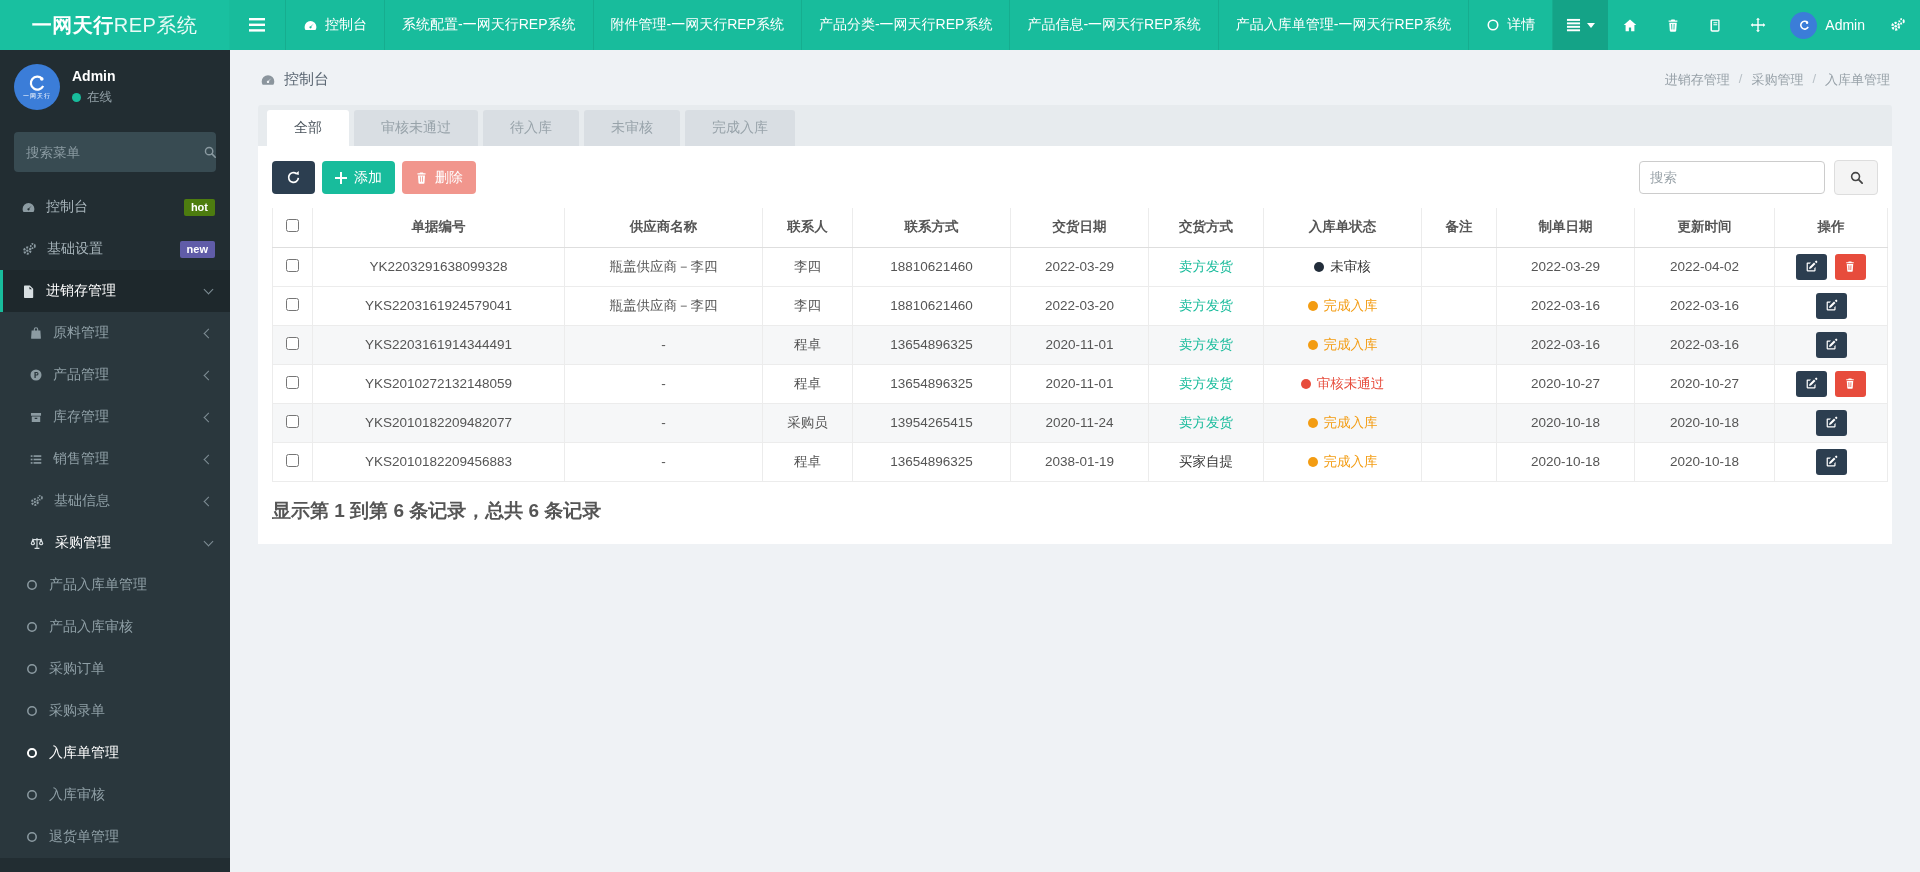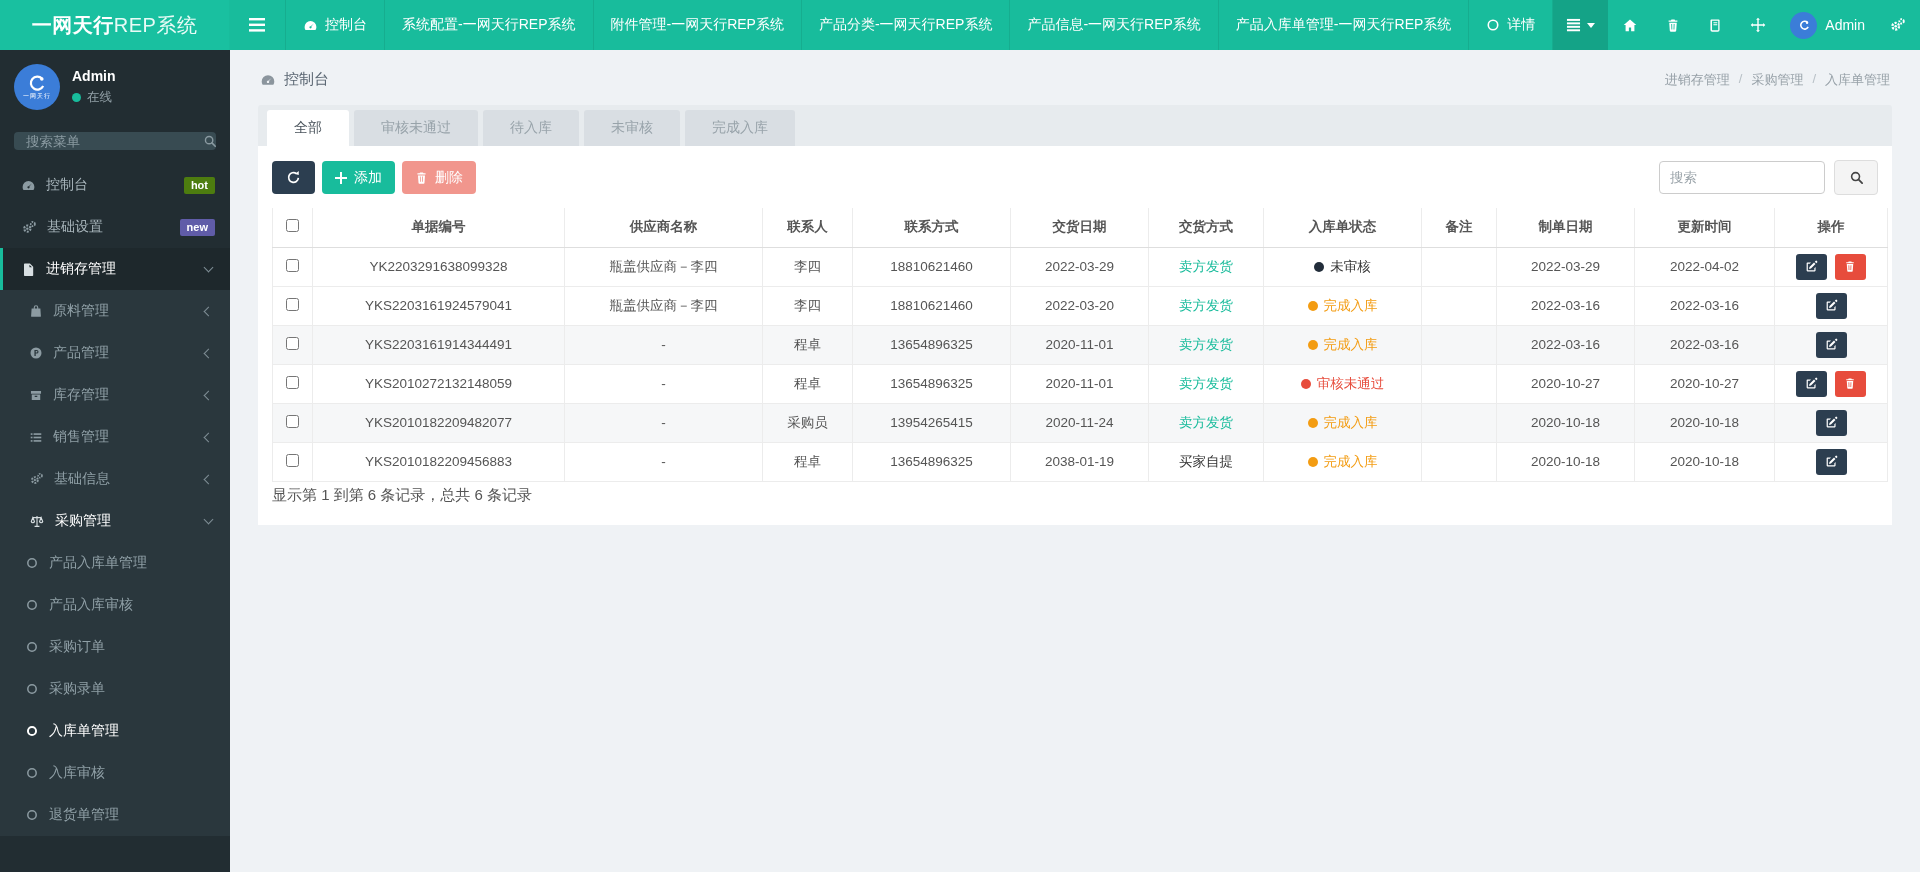--- a/index.html
+++ b/index.html
@@ -35,21 +35,21 @@
   .sidebar { width:230px; background:#222d32; flex:0 0 230px; overflow:hidden; }
   .user-panel { display:flex; align-items:center; gap:12px; padding:14px 12px 12px 14px; }
   .avatar-lg { width:46px; height:46px; border-radius:50%; background:#3b7dd8; display:flex; flex-direction:column;
     align-items:center; justify-content:center; color:#fff; }
   .avatar-lg .mark { font-size:15px; font-weight:bold; line-height:14px; }
   .avatar-lg .mark-sub { font-size:6px; letter-spacing:1px; }
   .user-info .uname { color:#fff; font-weight:bold; font-size:14px; margin-bottom:5px; }
   .user-status { display:flex; align-items:center; gap:6px; color:#93a1a8; font-size:12.5px; }
   .status-dot { width:9px; height:9px; border-radius:50%; background:#18bc9c; }
   .side-search { margin:10px 14px 14px; background:#384b52; border-radius:4px; display:flex; align-items:center;
-    height:18px; padding:0 10px 0 12px; }
+    height:40px; padding:0 10px 0 12px; }
   .side-search input { flex:1; background:transparent; border:none; outline:none; color:#ccc; font-size:13.5px; }
   .side-search input::placeholder { color:#8a9aa1; }
   .side-search .ic { color:#8a9aa1; }
   .side-menu { list-style:none; }
   .m-item { height:42px; display:flex; align-items:center; color:#a7b4ba; font-size:14px; cursor:pointer;
     padding-left:21px; position:relative; }
   .m-item .ic { color:#8c9ba2; margin-right:10px; }
   .m-item .m-label { flex:1; }
   .m-item.lvl2 { padding-left:29px; background:#2a373d; color:#90a0a7; }
   .m-item.lvl3 { padding-left:26px; background:#2a373d; color:#90a0a7; }
@@ -82,42 +82,42 @@
 
   .panel { background:#fff; padding:14px 14px 20px; }
   .toolbar { display:flex; align-items:center; justify-content:space-between; margin-bottom:13px; }
   .tb-left { display:flex; gap:7px; }
   .btn { display:inline-flex; align-items:center; gap:7px; height:33px; border:none; border-radius:4px;
     color:#fff; font-size:14px; padding:0 13px; cursor:pointer; font-family:Liberation Serif, serif; }
   .btn-refresh { background:#2c3e50; width:43px; justify-content:center; padding:0; }
   .btn-add { background:#18bc9c; }
   .btn-del { background:#f1968d; cursor:not-allowed; }
   .tb-right { display:flex; align-items:center; gap:9px; }
-  .search-box { width:166px; height:33px; border:1px solid #ccc; border-radius:4px; padding:0 10px;
+  .search-box { width:186px; height:33px; border:1px solid #ccc; border-radius:4px; padding:0 10px;
     font-size:13.5px; color:#555; outline:none; font-family:inherit; }
   .search-box::placeholder { color:#9aa3a9; }
   .btn-search { width:44px; height:35px; background:#f4f4f4; border:1px solid #ddd; border-radius:4px;
     display:flex; align-items:center; justify-content:center; color:#444; cursor:pointer; }
 
   table.grid { width:100%; border-collapse:collapse; table-layout:fixed; }
   .grid th { font-weight:bold; font-size:14px; color:#333; }
   .grid th, .grid td { border:1px solid #ececec; text-align:center; height:39px; padding:4px 8px;
     font-size:13.5px; color:#555; overflow:hidden; white-space:nowrap; }
   .grid thead th { border-top:none; border-bottom:1px solid #dedede; }
   .grid tr.striped td { background:#f6f7f8; }
   .dot { display:inline-block; width:10px; height:10px; border-radius:50%; vertical-align:-1px; margin-right:6px; }
   .st-navy .dot { background:#222d3a; } .st-navy .st-label { color:#333; }
   .st-orange .dot { background:#f39c12; } .st-orange .st-label { color:#f39c12; }
   .st-red .dot { background:#e74c3c; } .st-red .st-label { color:#e74c3c; }
   .dm-teal { color:#1abc9c; } .dm-dark { color:#333; }
   .rbtn { display:inline-flex; align-items:center; justify-content:center; width:31px; height:26px;
     border:none; border-radius:3px; color:#fff; cursor:pointer; margin:0 2px; }
   .rbtn-edit { background:#2c3e50; }
   .rbtn-del { background:#e74c3c; }
-  .summary { margin-top:4px; color:#555; font-size:15px; }
+  .summary { margin-top:16px; color:#555; font-size:19px;font-weight:bold; }
 </style>
 </head>
 <body>
 
 <header class="navbar">
   <div class="brand">
     <b>一网天行</b>
       <i>REP系统</i>
   </div>
   <a class="nav-toggle">

